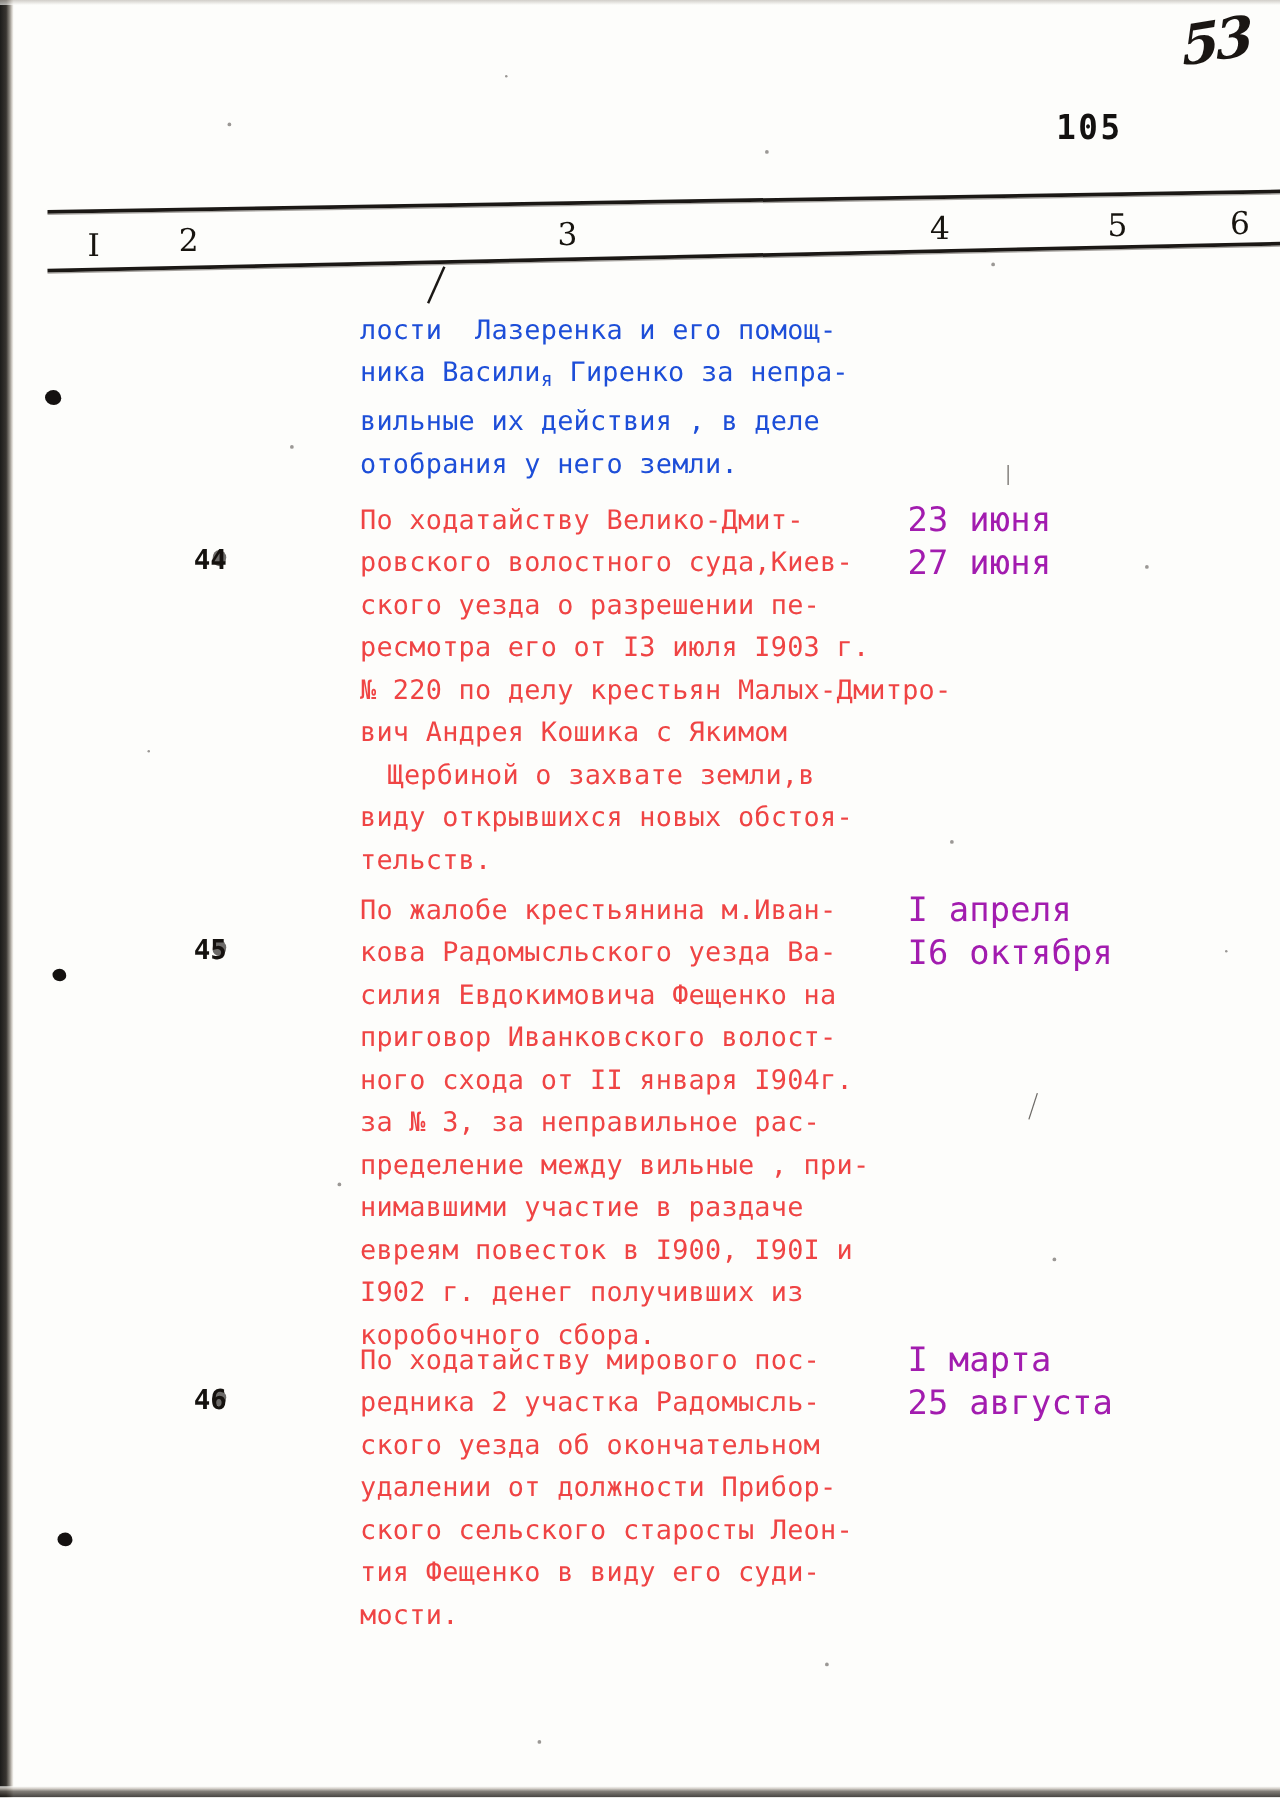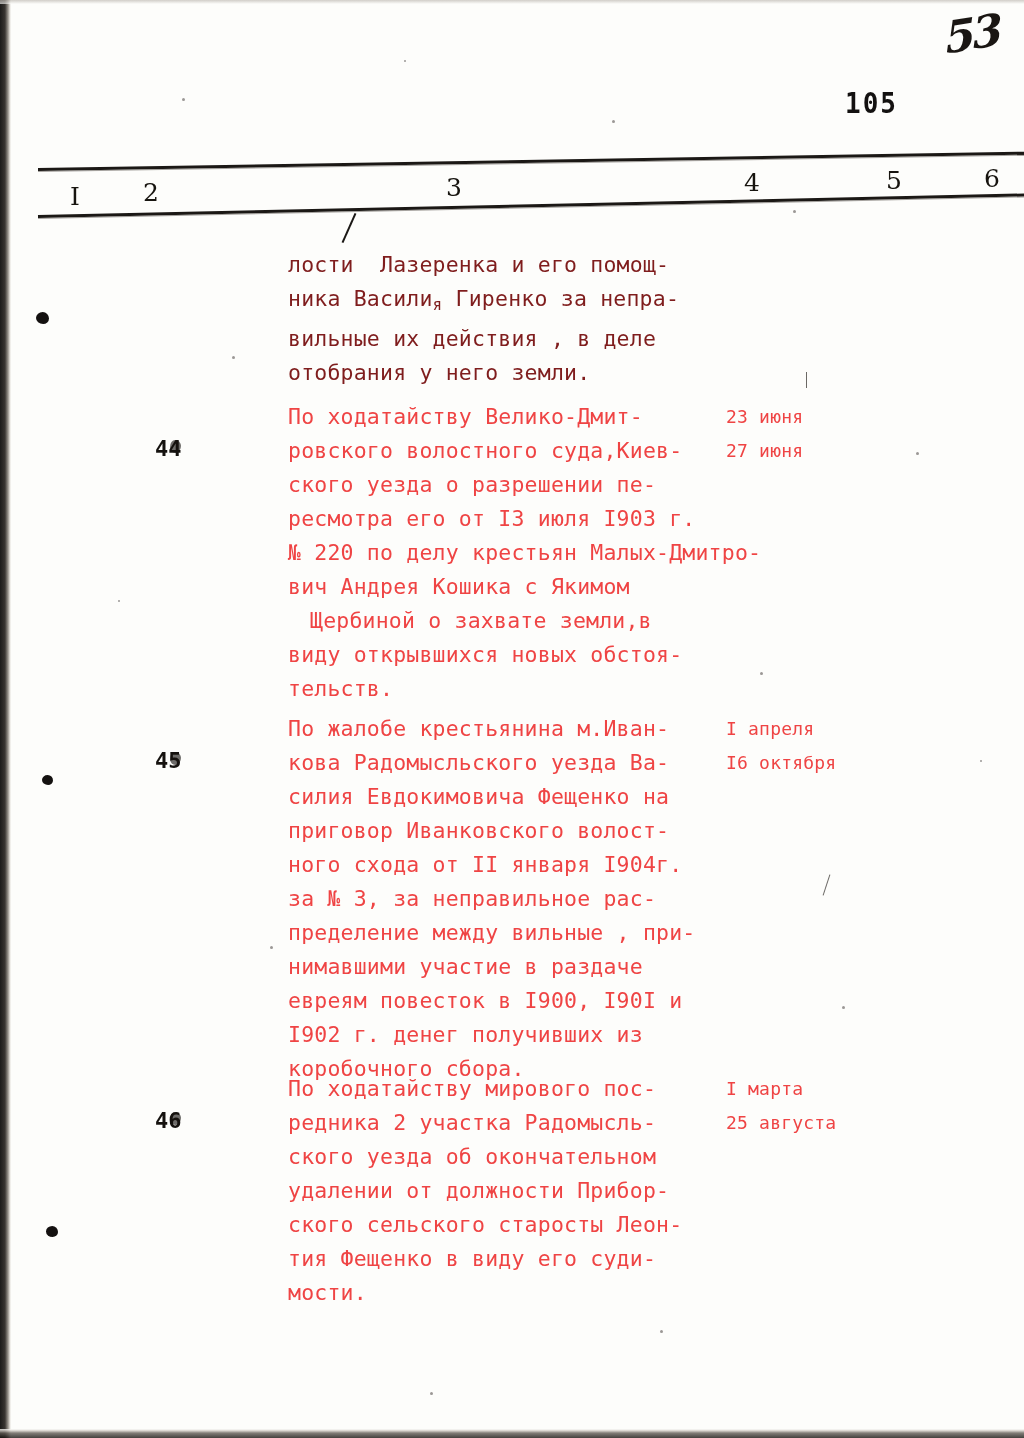--- a/index.html
+++ b/index.html
@@ -168,43 +168,43 @@
   .body-col .tline.indent {
     padding-left: 22px;
   }
   .date-col {
     position: absolute;
     left: 726px;
     top: 0;
     width: 240px;
   }
   .date-col .tline {
-    font-size: 18px;
+    font-size: 27px;
     line-height: 34px;
     letter-spacing: 0.2px;
     white-space: pre;
-    color: #ef4444;
+    color: #a21caf;
   }
   .date-col .tline.d2 {
     padding-left: 0px;
   }
 
   
   .sub {
     font-size: 16px;
     vertical-align: -4px;
   }
 
   .intro-block { position: absolute; left: 288px; top: 248px; width: 430px; }
   .intro-block .tline {
     font-size: 21.5px;
     line-height: 34px;
     letter-spacing: 0.2px;
     white-space: pre;
-    color: #7f1d1d;
+    color: #1d4ed8;
   }
 
   .stray-stroke {
     position: absolute;
     width: 1px;
     background: #3b3733;
     opacity: .75;
   }
 </style>
 </head>

